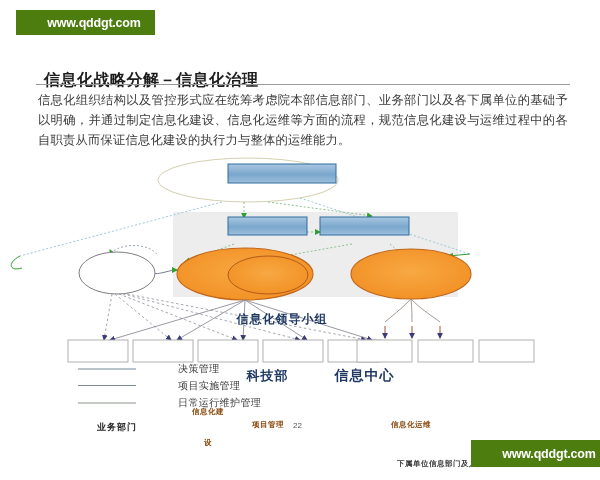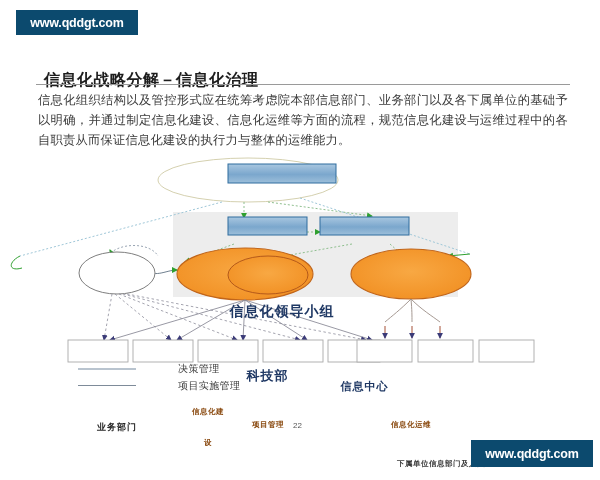--- a/index.html
+++ b/index.html
@@ -13,28 +13,29 @@
     height: 480px;
     position: relative;
     overflow: hidden;
     font-family: "Liberation Serif", "DejaVu Serif", serif;
     color: #2b2b2b;
   }
 
   
   .watermark {
     position: absolute;
-    background: #0c4a6e;
+    background: #4d7c0f;
     color: #ffffff;
     font-family: "Liberation Sans", sans-serif;
     font-weight: 700;
     letter-spacing: -0.2px;
     display: flex;
     align-items: center;
     justify-content: center;
+    padding-left: 17px;
   }
   #wm-top {
     left: 16px; top: 10px;
     width: 122px; height: 25px;
     font-size: 12.5px;
   }
   #wm-bottom {
     left: 471px; top: 440px;
     width: 122px; height: 27px;
     font-size: 12.5px;
@@ -249,25 +250,25 @@
       <rect x="328" y="190" width="52" height="22" fill="#ffffff" stroke="#a9a9a9" stroke-width="0.9"></rect>
     </g>
 
     <g>
       <rect x="357" y="190" width="55" height="22" fill="#ffffff" stroke="#a9a9a9" stroke-width="0.9"></rect>
       <rect x="418" y="190" width="55" height="22" fill="#ffffff" stroke="#a9a9a9" stroke-width="0.9"></rect>
       <rect x="479" y="190" width="55" height="22" fill="#ffffff" stroke="#a9a9a9" stroke-width="0.9"></rect>
     </g>
   </svg>
 
-  <div class="node-label box-label" style="left:228px; top:152px; width:108px; height:19px; font-size:14px;">信息化领导小组</div>
+  <div class="node-label box-label" style="left:228px; top:160px; width:108px; height:19px; font-size:12px;">信息化领导小组</div>
 
   <div class="node-label box-label" style="left:228px; top:217px; width:79px; height:18px; font-size:13px;">科技部</div>
 
-  <div class="node-label box-label" style="left:320px; top:217px; width:89px; height:18px; font-size:11px;margin-top:10px;">信息中心</div>
+  <div class="node-label box-label" style="left:320px; top:217px; width:89px; height:18px; font-size:14px;">信息中心</div>
 
   <div class="node-label ellipse-label-white" style="left:79px; top:262px; width:76px; height:30px; flex-direction:row;">
     <span>业务部</span>
     <span>门</span>
   </div>
 
   <div class="node-label ellipse-label-orange" style="left:177px; top:264px; width:62px; height:26px; flex-direction:column;">
     <span>信息化建</span>
     <span>设</span>
   </div>
@@ -282,17 +283,21 @@
 
 <div id="legend">
   <div class="legend-row">
     <div class="legend-swatch" style="border-top:2px solid #b9c4cf;"></div>
     <div class="legend-text">决策管理</div>
   </div>
   <div class="legend-row">
     <div class="legend-swatch" style="border-top:1.5px solid #7e8b99;"></div>
     <div class="legend-text">项目实施管理</div>
   </div>
+  <div class="legend-row">
+    <div class="legend-swatch" style="border-top:2px solid #c4c9c4;"></div>
+    <div class="legend-text">日常运行维护管理</div>
+  </div>
 </div>
 
 <div id="page-number">22</div>
 
 <div class="watermark" id="wm-bottom">www.qddgt.com</div>
 
 </body></html>

